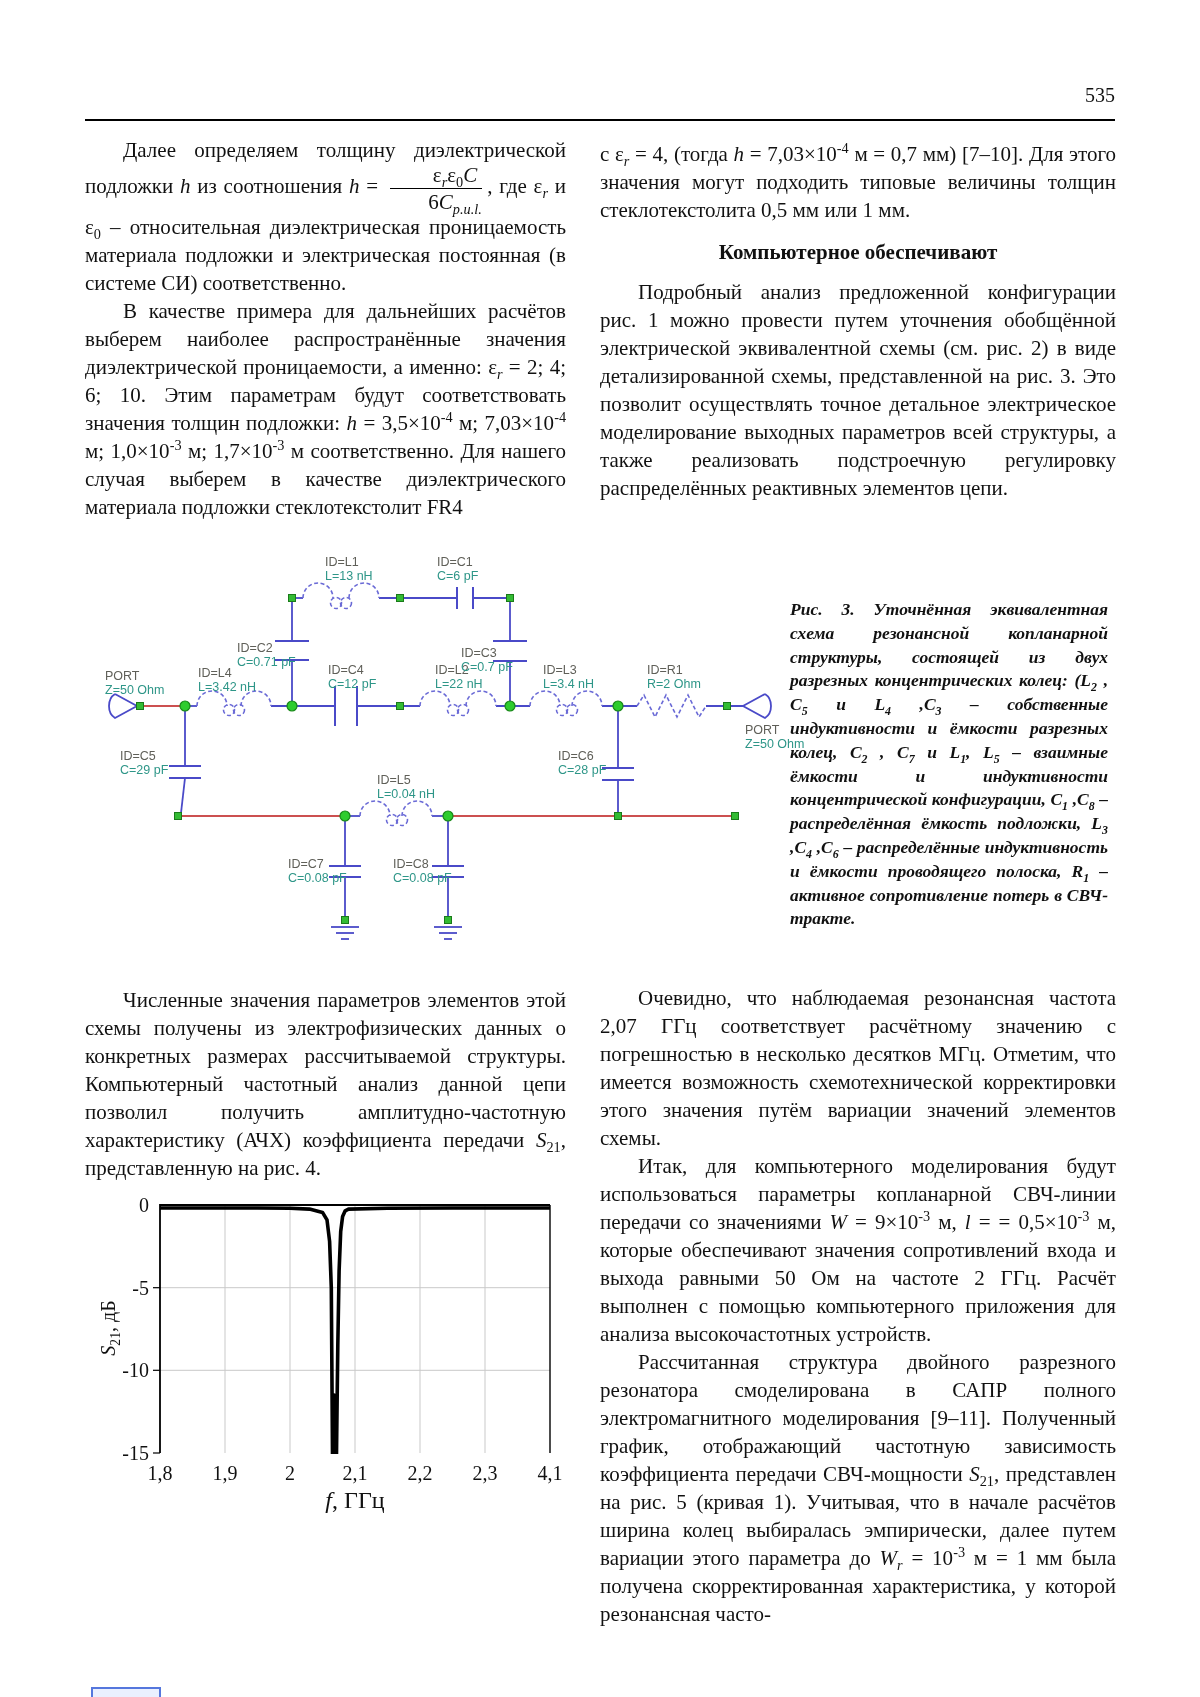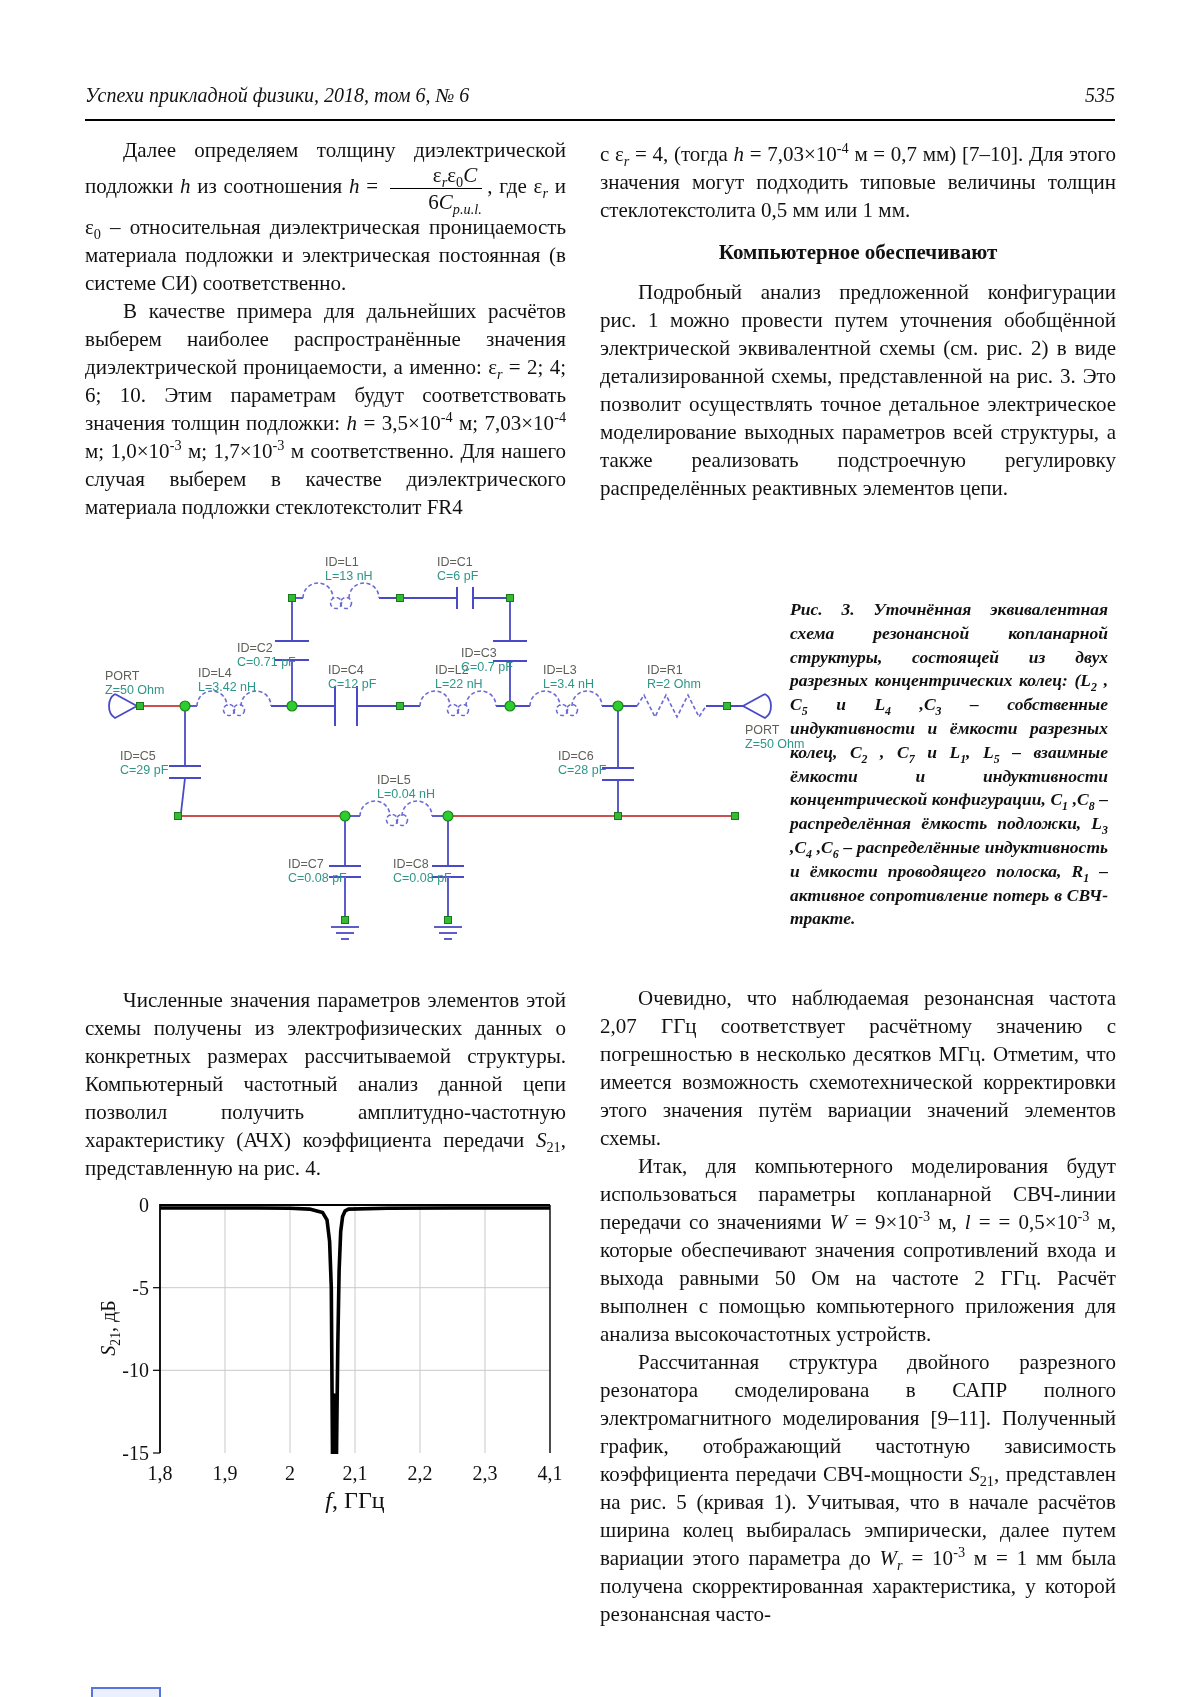--- a/index.html
+++ b/index.html
@@ -4,21 +4,21 @@
 <style>
   html,body{margin:0;padding:0;background:#888;}
   #page{
     position:relative;width:1200px;height:1697px;margin:0 auto;
     background:#ffffff;overflow:hidden;
     font-family:"Liberation Serif", serif;color:#111;
   }
   .abs{position:absolute;}
   
   #hdr-journal{left:85px;top:84px;width:700px;font-style:italic;font-size:20px;}
-  #hdr-page{left:985px;top:84px;width:130px;text-align:right;font-size:20px;font-style:italic;}
+  #hdr-page{left:985px;top:84px;width:130px;text-align:right;font-size:20px;}
   #hdr-rule{left:85px;top:119px;width:1030px;height:0;border-top:2px solid #000;}
   
   .col{font-size:21px;line-height:28px;text-align:justify;}
   .col p{margin:0;}
   .col p.ind{text-indent:38px;}
   #lcol1{left:85px;top:136px;width:481px;}
   #rcol1{left:600px;top:140px;width:516px;}
   #lcol2{left:85px;top:986px;width:481px;}
   #rcol2{left:600px;top:984px;width:516px;}
   .subhead{font-weight:bold;text-align:center;margin:14px 0 12px 0 !important;}
@@ -53,21 +53,20 @@
   #fig4cap{left:85px;top:1538px;width:478px;font-size:17.5px;line-height:24px;
            font-weight:bold;font-style:italic;text-align:justify;}
   
   #edge-artifact{left:91px;top:1687px;width:66px;height:14px;border:2px solid #5577dd;background:#eaf0ff;}
 </style>
 </head>
 <body>
 
 <div id="page">
 
-  <div id="hdr-journal" class="abs">Успехи прикладной физики, 2018, том 6, № 6</div>
   <div id="hdr-page" class="abs">535</div>
   <div id="hdr-rule" class="abs"></div>
 
   <div id="lcol1" class="abs col">
     <p class="ind">Далее определяем толщину диэлектрической подложки <i>h</i> из соотношения <i>h</i> = <span class="frac"><span class="num">ε<sub><i>r</i></sub>ε<sub>0</sub><i>C</i></span><span class="den">6<i>C</i><sub><i>p.u.l.</i></sub></span></span>, где ε<sub><i>r</i></sub> и ε<sub>0</sub> – относительная диэлектрическая проницаемость материала подложки и электрическая постоянная (в системе СИ) соответственно.</p>
     <p class="ind">В качестве примера для дальнейших расчётов выберем наиболее распространённые значения диэлектрической проницаемости, а именно: ε<sub><i>r</i></sub> = 2; 4; 6; 10. Этим параметрам будут соответствовать значения толщин подложки: <i>h</i> = 3,5×10<sup>-4</sup> м; 7,03×10<sup>-4</sup> м; 1,0×10<sup>-3</sup> м; 1,7×10<sup>-3</sup> м соответственно. Для нашего случая выберем в качестве диэлектрического материала подложки стеклотекстолит FR4</p>
   </div>
 
   <div id="rcol1" class="abs col">
     <p>с ε<sub><i>r</i></sub> = 4, (тогда <i>h</i> = 7,03×10<sup>-4</sup> м = 0,7 мм) [7–10]. Для этого значения могут подходить типовые величины толщин стеклотекстолита 0,5 мм или 1 мм.</p>

